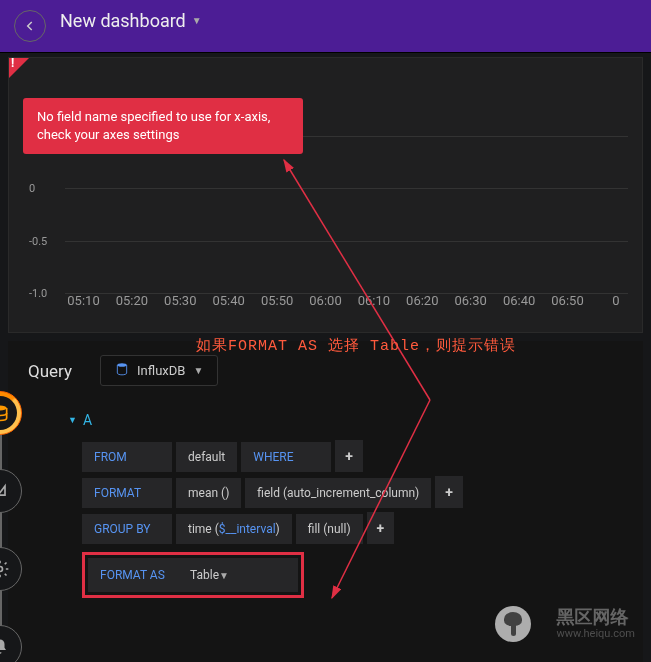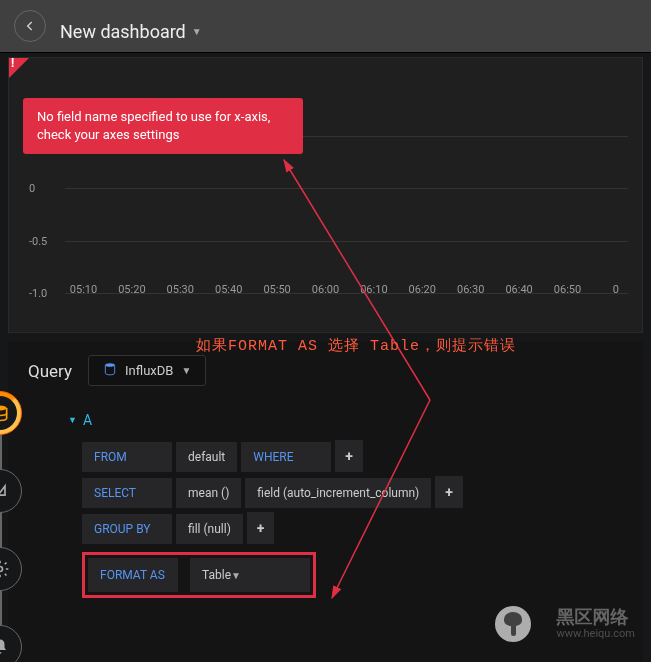--- a/index.html
+++ b/index.html
@@ -1,49 +1,49 @@
 <!DOCTYPE html>
 <html><head>
 <meta charset="utf-8">
 <style>
 *{margin:0;padding:0;box-sizing:border-box;font-family:Roboto,Arial,sans-serif}
 body{background:#161719;color:#d8d9da;width:651px;height:662px;overflow:hidden;position:relative}
-.header{display:flex;align-items:flex-end;padding:10px 14px;background:#404040;border-bottom:1px solid #000}
+.header{display:flex;align-items:flex-start;padding:10px 14px;background:#4c1d95;border-bottom:1px solid #000}
 .back-btn{width:32px;height:32px;border:1.5px solid #666;border-radius:50%;display:flex;align-items:center;justify-content:center;cursor:pointer;margin-right:14px}
 .back-btn svg{width:14px;height:14px}
 .title{font-size:18px;color:#eee;display:flex;align-items:center;gap:6px}
 .title-caret{font-size:10px;color:#aaa}
 .panel{background:#1f1f20;margin:4px 8px 0 8px;position:relative;height:276px;border:1px solid #2a2a2a}
 .corner-triangle{position:absolute;top:0;left:0;width:0;height:0;border-top:20px solid #e02f44;border-right:20px solid transparent}
 .corner-mark{position:absolute;top:-2px;left:2px;color:#fff;font-size:12px;font-weight:bold}
 .tooltip{position:absolute;top:40px;left:14px;background:#e02f44;color:#fff;padding:10px 14px;border-radius:3px;font-size:13px;line-height:1.4;max-width:280px;z-index:5}
 .chart-area{position:absolute;left:14px;right:14px;top:44px;bottom:20px}
 .y-label{position:absolute;left:6px;font-size:11px;color:#999;transform:translateY(-50%)}
-.x-label{position:absolute;bottom:16px;font-size:11px;color:#999;transform:translateX(-50%)}
+.x-label{position:absolute;bottom:4px;font-size:13px;color:#999;transform:translateX(-50%)}
 .gridline{position:absolute;background:#333;height:1px;left:42px;right:0}
 .query-section{background:#141414;margin:8px 8px 0 8px;padding:0;position:relative;height:330px}
-.query-tabs{display:flex;align-items:center;padding:14px 20px;gap:16px}
+.query-tabs{display:flex;align-items:center;padding:14px 20px;gap:28px}
 .query-tab{font-size:17px;color:#ddd}
 .ds-pill{display:flex;align-items:center;gap:8px;background:#111;border:1px solid #333;padding:6px 14px;border-radius:3px;font-size:13px;color:#ccc}
 .ds-icon{color:#4db4e8}
 .side-icons{position:absolute;left:-30px;top:50px;display:flex;flex-direction:column;gap:34px;align-items:center}
 .side-icon{width:44px;height:44px;border:1.5px solid #666;border-radius:50%;display:flex;align-items:center;justify-content:center;background:#161719;cursor:pointer}
 .side-icon.active{border-color:#f60;background:linear-gradient(135deg,#ff8c00 0%,#ff8c00 48%,#ffc04d 52%,#ffc04d 100%)}
 .side-icon.active .si-inner{background:#161719;width:34px;height:34px;border-radius:50%;display:flex;align-items:center;justify-content:center}
 .side-line{position:absolute;left:-8px;top:70px;width:1.5px;height:240px;background:#666}
 .query-body{padding:0 16px 16px 60px}
 .row-a{display:flex;align-items:center;gap:6px;padding:12px 0;color:#33b5e5;font-size:14px}
 .caret-down{font-size:9px}
 .query-grid{display:flex;flex-direction:column;gap:4px;margin-left:14px}
 .qrow{display:flex;gap:4px;align-items:flex-end}
 .cell{background:#262628;padding:8px 12px;font-size:12px;color:#ccc;display:flex;align-items:center;white-space:nowrap}
 .cell.kw{color:#5794f2;min-width:90px}
 .cell.btn{background:#262628;cursor:pointer;padding:8px 10px}
 .plus{color:#ccc;font-size:14px;font-weight:bold}
-.format-row{border:3px solid #e02f44;padding:3px;margin-top:4px;display:flex;gap:12px;width:fit-content}
+.format-row{border:3px solid #e02f44;padding:3px;margin-top:4px;display:flex;gap:0;width:fit-content}
 .format-row .cell{min-height:34px}
 .dropdown{min-width:120px;}
 .annotation{position:absolute;top:336px;left:196px;color:#ff5a3d;font-size:15px;font-family:Liberation Mono, monospace;z-index:10;letter-spacing:1px}
 .watermark{position:absolute;bottom:20px;right:16px;display:flex;align-items:center;gap:26px;opacity:0.7}
 .wm-logo{width:36px;height:36px;background:#eee;border-radius:50%;position:relative}
 .wm-logo::after{content:"";position:absolute;width:18px;height:14px;background:#555;border-radius:50% 50% 40% 40%;top:6px;left:9px}
 .wm-stem{position:absolute;width:5px;height:12px;background:#555;bottom:6px;left:16px;border-radius:0 0 3px 3px}
 .wm-text{display:flex;flex-direction:column;line-height:1.1}
 .wm-title{font-size:18px;color:#888;font-weight:bold;font-family:SimHei,sans-serif}
 .wm-url{font-size:11px;color:#666}
@@ -148,29 +148,34 @@
     <div class="query-grid">
       <div class="qrow">
         <div class="cell kw">FROM</div>
         <div class="cell">default</div>
         <div class="cell kw">WHERE</div>
         <div class="cell btn">
             <span class="plus">+</span>
           </div>
       </div>
       <div class="qrow">
-        <div class="cell kw">SELECT</div>
+        <div class="cell kw">FORMAT</div>
         <div class="cell">mean ()</div>
         <div class="cell">field (auto_increment_column)</div>
         <div class="cell btn">
             <span class="plus">+</span>
           </div>
       </div>
       <div class="qrow">
         <div class="cell kw">GROUP BY</div>
+        <div class="cell">
+            <span>time (</span>
+            <span class="interval">$__interval</span>
+            <span>)</span>
+          </div>
         <div class="cell">fill (null)</div>
         <div class="cell btn">
             <span class="plus">+</span>
           </div>
       </div>
       <div class="format-row">
         <div class="cell kw">FORMAT AS</div>
         <div class="cell dropdown">
           <span>Table</span>
           <span class="title-caret">▼</span>

